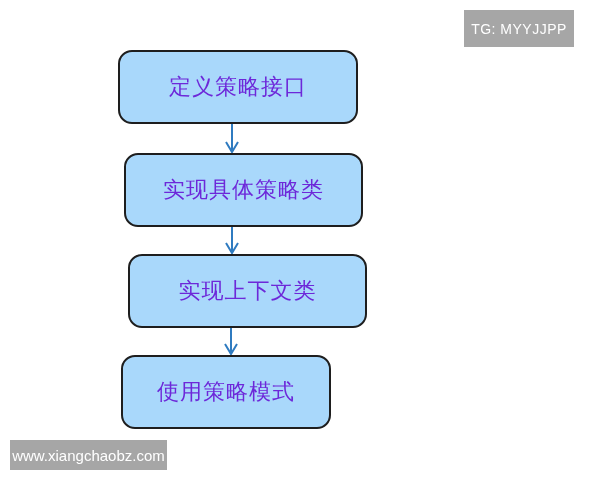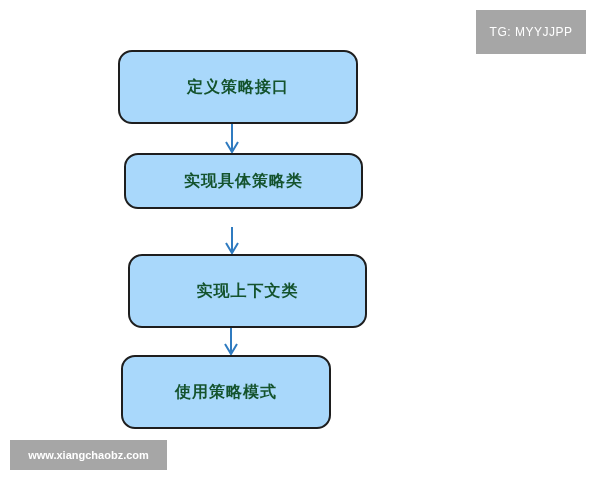--- a/index.html
+++ b/index.html
@@ -1,39 +1,39 @@
 <!DOCTYPE html>
 <html><head>
 <meta charset="utf-8">
 <style>
   html, body { margin:0; padding:0; }
   body { width:600px; height:480px; background:#ffffff; position:relative; overflow:hidden;
          font-family:"DejaVu Sans", sans-serif; }
   .box { position:absolute; box-sizing:border-box; background:#a9d8fb; border:2px solid #1e1e1e;
          border-radius:14px; display:flex; align-items:center; justify-content:center;
-         color:#14532d; font-size:16px; letter-spacing:1px;font-weight:bold; }
+         color:#6d28d9; font-size:22px; letter-spacing:1px; }
   .arrow { position:absolute; }
   .badge { position:absolute; background:#a6a6a6; color:#ffffff; box-sizing:border-box;
            display:flex; align-items:center; justify-content:center; font-family:"Liberation Sans", sans-serif; }
 </style>
 </head>
 <body>
 
-<div class="badge" style="left:476px; top:10px; width:110px; height:44px; font-size:12px; letter-spacing:0.5px;">TG: MYYJJPP</div>
+<div class="badge" style="left:464px; top:10px; width:110px; height:37px; font-size:14px; letter-spacing:0.5px;">TG: MYYJJPP</div>
 
 <div class="box" style="left:118px; top:50px; width:240px; height:74px;">
   <span>定义策略接口</span>
 </div>
 
 <svg class="arrow" style="left:222px; top:124px;" width="20" height="30">
   <line x1="10" y1="0" x2="10" y2="28" stroke="#2f7bc0" stroke-width="2"></line>
   <polyline points="4,18 10,28 16,18" fill="none" stroke="#2f7bc0" stroke-width="2"></polyline>
 </svg>
 
-<div class="box" style="left:124px; top:153px; width:239px; height:56px;text-align:right;">
+<div class="box" style="left:124px; top:153px; width:239px; height:74px;text-align:right;">
   <span>实现具体策略类</span>
 </div>
 
 <svg class="arrow" style="left:222px; top:227px;" width="20" height="28">
   <line x1="10" y1="0" x2="10" y2="26" stroke="#2f7bc0" stroke-width="2"></line>
   <polyline points="4,16 10,26 16,16" fill="none" stroke="#2f7bc0" stroke-width="2"></polyline>
 </svg>
 
 <div class="box" style="left:128px; top:254px; width:239px; height:74px;">
   <span>实现上下文类</span>
@@ -41,13 +41,13 @@
 
 <svg class="arrow" style="left:221px; top:328px;" width="20" height="28">
   <line x1="10" y1="0" x2="10" y2="26" stroke="#2f7bc0" stroke-width="2"></line>
   <polyline points="4,16 10,26 16,16" fill="none" stroke="#2f7bc0" stroke-width="2"></polyline>
 </svg>
 
 <div class="box" style="left:121px; top:355px; width:210px; height:74px;">
   <span>使用策略模式</span>
 </div>
 
-<div class="badge" style="left:10px; top:440px; width:157px; height:30px; font-size:11px;font-weight:bold;">www.xiangchaobz.com</div>
+<div class="badge" style="left:10px; top:440px; width:157px; height:30px; font-size:15px;">www.xiangchaobz.com</div>
 
 </body></html>

